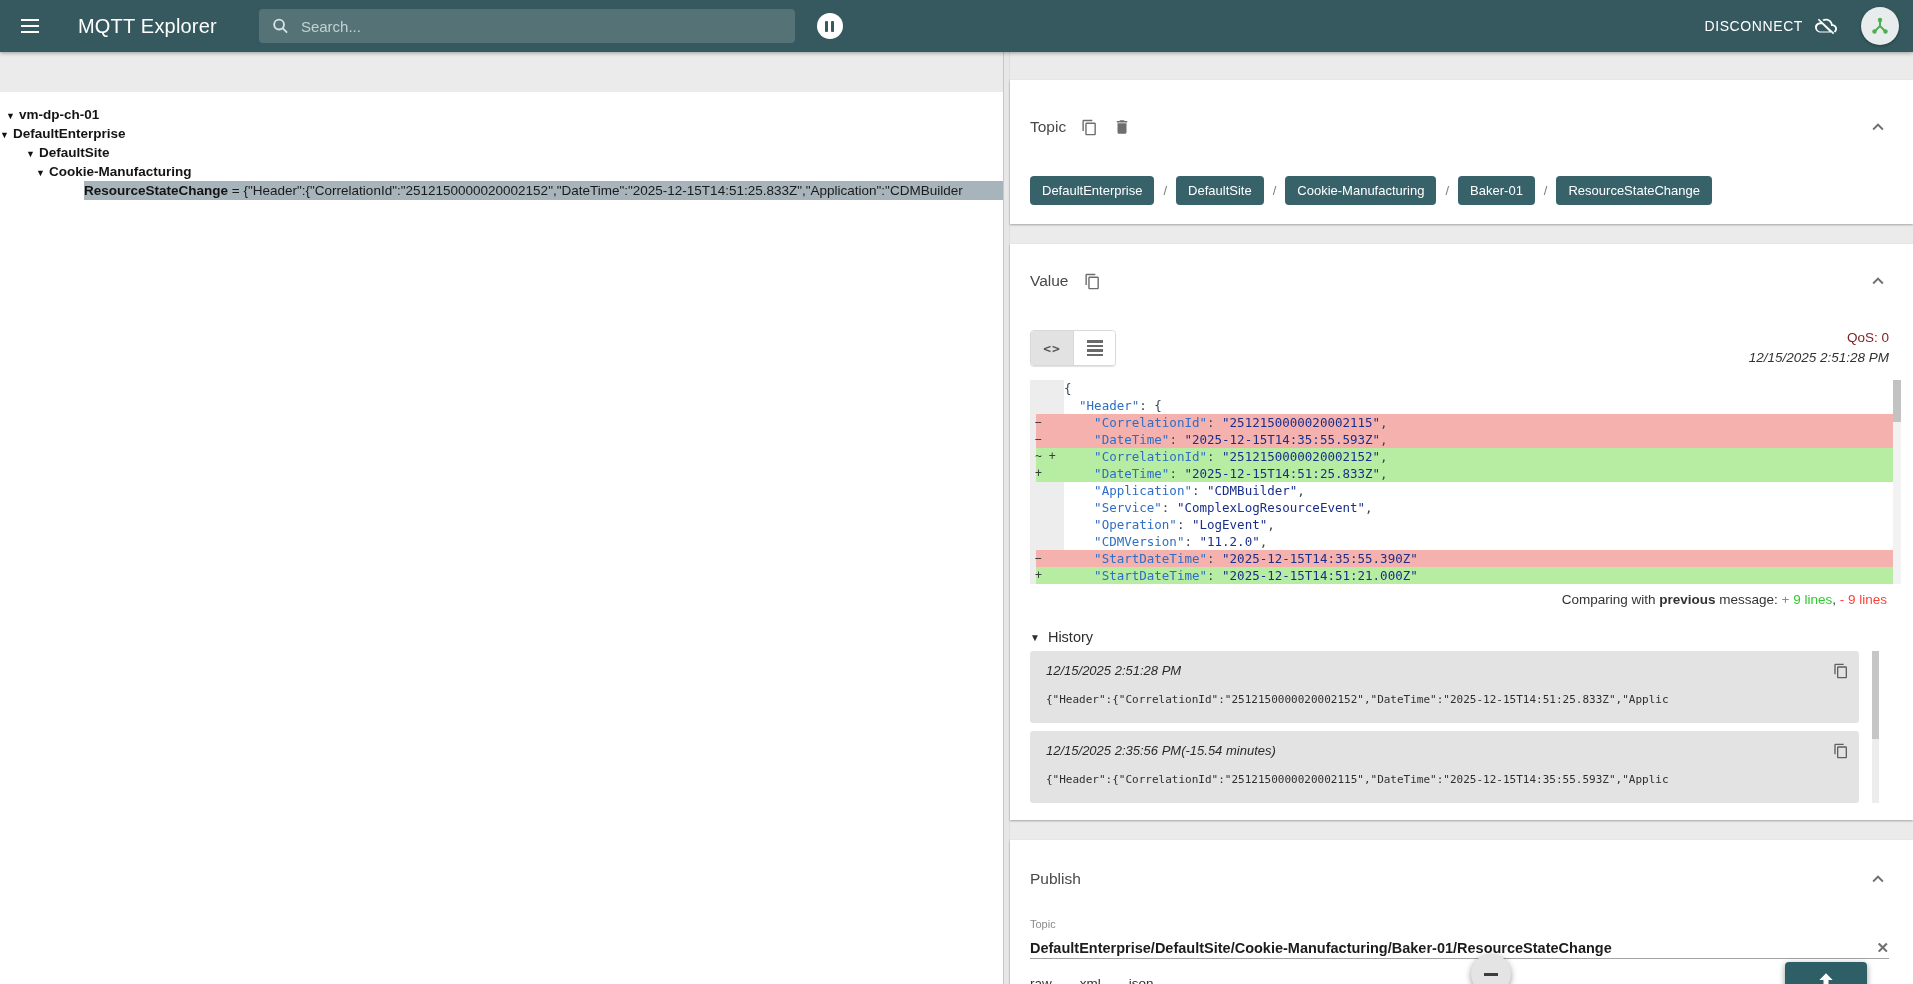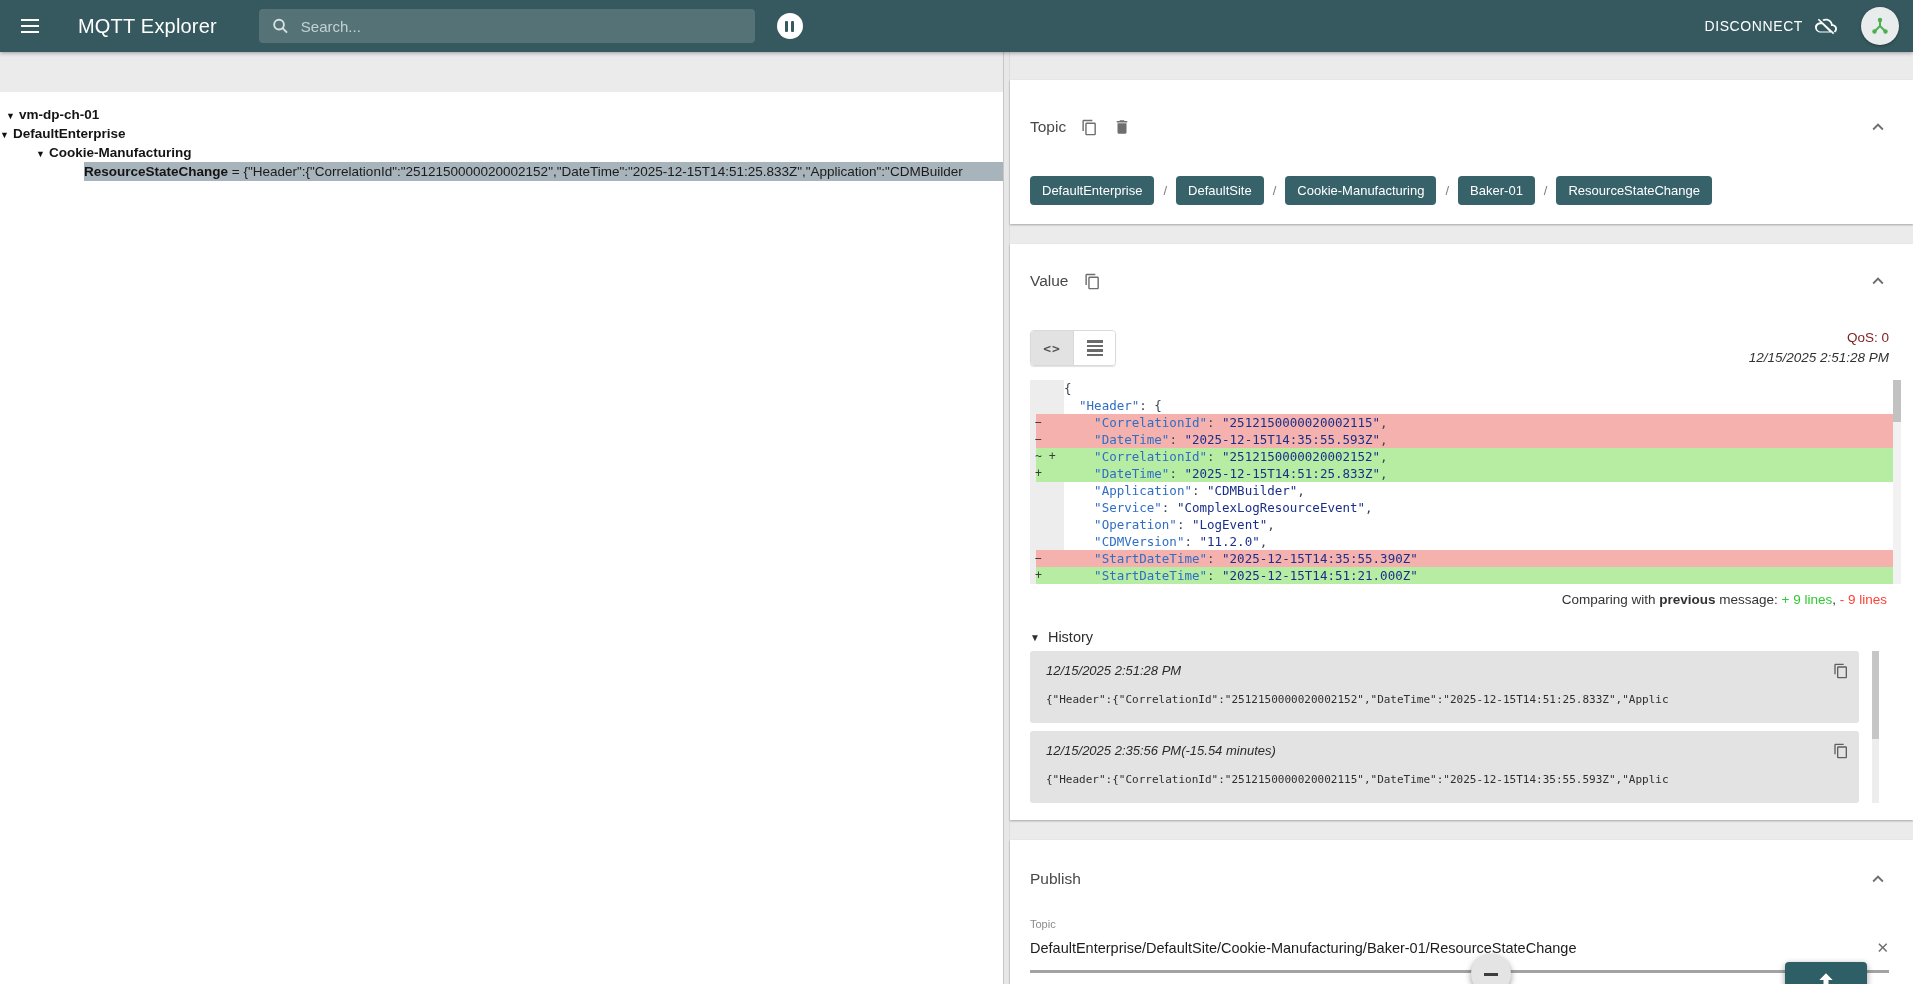--- a/index.html
+++ b/index.html
@@ -7,21 +7,21 @@
   html,body { width:1913px; height:984px; overflow:hidden; }
   body { position:relative; background:#ebebeb; font-family:"Liberation Sans",sans-serif; }
 
   
   .appbar { position:absolute; top:0; left:0; right:0; height:52px; background:#35595e;
             display:flex; align-items:center; z-index:20; box-shadow:0 1px 4px rgba(0,0,0,.35); }
   .menu-btn { width:44px; height:44px; margin-left:8px; display:flex; align-items:center; justify-content:center; cursor:pointer; }
   .menu-glyph { display:flex; flex-direction:column; gap:4px; }
   .menu-glyph span { display:block; width:18px; height:2px; background:#fff; }
   .app-title { color:#fff; font-size:20px; margin-left:26px; font-weight:400; letter-spacing:.2px; }
-  .search-box { margin-left:42px; width:496px; height:34px; background:rgba(255,255,255,.16);
+  .search-box { margin-left:42px; width:536px; height:34px; background:rgba(255,255,255,.16);
                 border-radius:4px; display:flex; align-items:center; padding:0 13px; }
   .search-box input { background:transparent; border:none; outline:none; color:#fff; font-size:15px;
                       margin-left:12px; width:100%; font-family:"Liberation Sans",sans-serif; }
   .search-box input::placeholder { color:#c4d1d2; }
   .pause-btn { width:26px; height:26px; border-radius:50%; background:#fff; margin-left:22px;
                display:flex; align-items:center; justify-content:center; gap:3px; cursor:pointer; }
   .pause-btn i { width:3px; height:11px; background:#35595e; border-radius:1px; }
   .right-cluster { margin-left:auto; display:flex; align-items:center; margin-right:14px; }
   .disconnect { color:#fff; font-size:14px; letter-spacing:.6px; cursor:pointer; }
   .cloud-ic { margin-left:12px; display:flex; }
@@ -90,21 +90,21 @@
   .hist-list { margin-top:6px; position:relative; padding-right:30px; }
   .hentry { background:#e3e3e3; border-radius:3px; height:72px; margin-bottom:8px; padding:12px 16px; position:relative; }
   .htime { font-size:13px; font-style:italic; color:#2b2b2b; }
   .hpayload { margin-top:15px; font-family:"DejaVu Sans Mono",monospace; font-size:11px; color:#2f2f2f;
               white-space:nowrap; overflow:hidden; }
   .hcopy { position:absolute; right:10px; top:12px; display:flex; cursor:pointer; }
   .hist-scroll { position:absolute; right:10px; top:0; width:7px; height:152px; background:#ededed; }
   .hist-thumb { width:7px; height:88px; background:#c6c6c6; cursor:pointer; }
 
   .pub-topic-label { margin-top:28px; font-size:11px; color:#8b8b8b; }
-  .pub-input { display:flex; align-items:center; border-bottom:3px solid #a3a3a3; padding-bottom:13px; margin-top:9px; }
+  .pub-input { display:flex; align-items:center; border-bottom:1px solid #a3a3a3; padding-bottom:1px; margin-top:9px;font-weight:bold; }
   .pub-input .pval { font-size:14.5px; color:#1c1c1c; flex:1; white-space:nowrap; overflow:hidden; }
   .clear-x { color:#6f6f6f; font-size:15px; cursor:pointer; margin-left:12px; }
   .formats { display:flex; gap:28px; margin-top:17px; font-size:13.5px; color:#333; }
   .fmt { cursor:pointer; }
 
   .fab-minus { position:absolute; left:1471px; top:954px; width:40px; height:40px; border-radius:50%;
                background:#e4e4e4; box-shadow:0 2px 6px rgba(0,0,0,.4); display:flex; align-items:center;
                justify-content:center; z-index:30; cursor:pointer; }
   .fab-minus i { display:block; width:14px; height:3px; background:#3d3d3d; }
   .send-btn { position:absolute; left:1785px; top:962px; width:82px; height:40px; border-radius:4px;
@@ -151,20 +151,21 @@
         <circle cx="15.5" cy="15.5" r="2.2" fill="#4caf50"></circle>
       </svg>
     </span>
   </div>
 </div>
 
 <div class="left-panel">
   <div class="tree">
       <div class="trow" style="padding-left: 6px;"><span class="arw">▼</span><span class="tname">vm-dp-ch-01</span></div>
       <div class="trow" style=""><span class="arw">▼</span><span class="tname">DefaultEnterprise</span></div>
+      <div class="trow" style="padding-left: 26px;"><span class="arw">▼</span><span class="tname">DefaultSite</span></div>
       <div class="trow" style="padding-left: 36px;"><span class="arw">▼</span><span class="tname">Cookie-Manufacturing</span></div>
       <div class="trow sel" style="padding-left: 84px;">
         <span class="hl"><span class="tname">ResourceStateChange</span><span class="tval"> = {"Header":{"CorrelationId":"2512150000020002152","DateTime":"2025-12-15T14:51:25.833Z","Application":"CDMBuilder</span></span>
       </div>
     </div>
 
 </div>
 <div class="v-divider"></div>
 
 <div class="right-panel">

